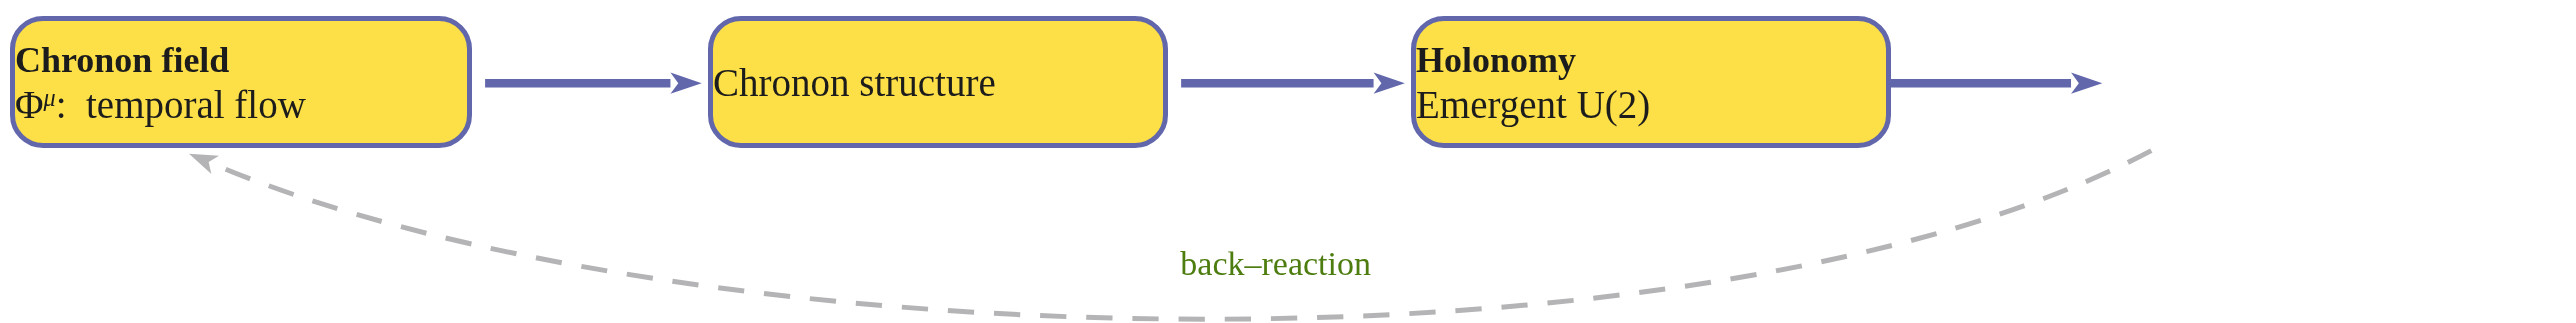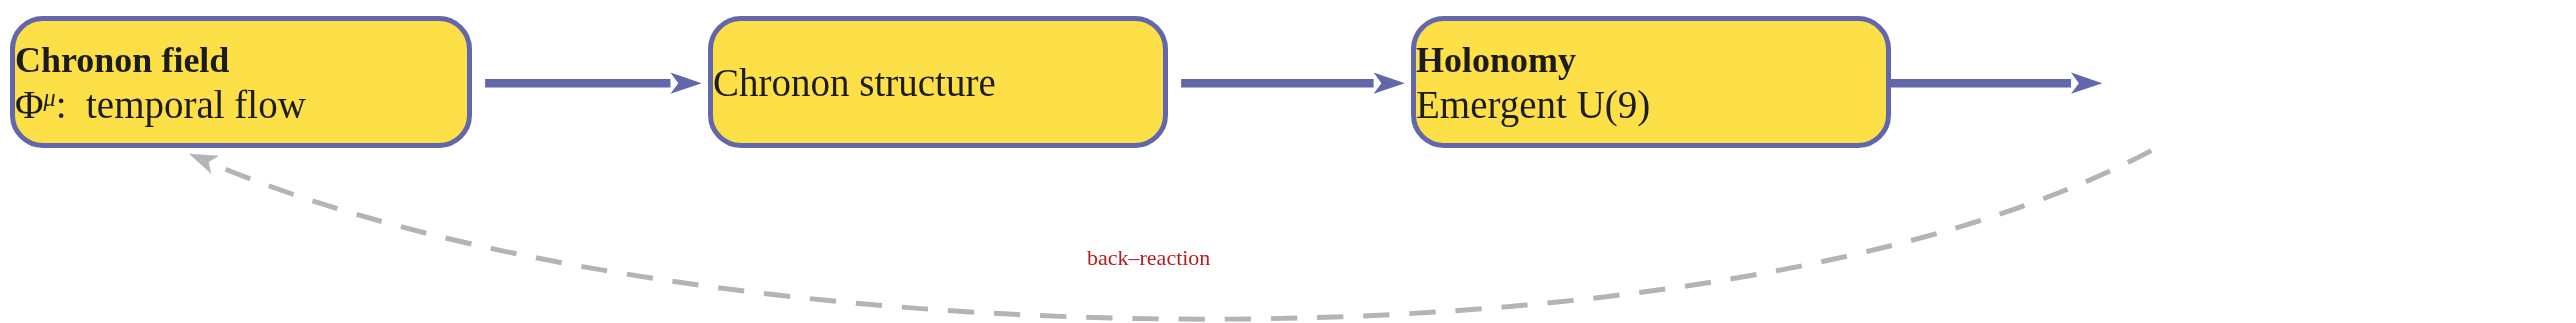--- a/index.html
+++ b/index.html
@@ -22,22 +22,22 @@
     color:#1c1c1c;
     padding-top:2.1px;
   }
   .box-title{font-size:36px;font-weight:bold;line-height:44px;white-space:nowrap;}
   .box-sub{font-size:39px;line-height:45px;white-space:nowrap;}
   .box-sub sup{font-size:0.62em;font-style:italic;vertical-align:0.5em;line-height:0;}
   .box-sub sub{font-size:0.6em;vertical-align:-0.22em;line-height:0;letter-spacing:0.4px;}
   .it{font-style:italic;}
   .back-label{
     position:absolute;left:1087px;top:247px;width:284px;
-    text-align:left;font-size:22px;line-height:1;
-    color:#b91c1c;white-space:nowrap;
+    text-align:right;font-size:34px;line-height:1;
+    color:#4d7c0f;white-space:nowrap;
   }
 </style>
 </head>
 <body>
 
 <div class="canvas">
 
   <svg class="wires" width="2576" height="324" viewBox="0 0 3627 456" xmlns="http://www.w3.org/2000/svg">
     <defs>
       <marker id="ah" markerUnits="userSpaceOnUse" markerWidth="46" markerHeight="32" viewBox="0 0 46 32" refX="1" refY="16" orient="auto">
@@ -57,20 +57,20 @@
     <div class="box-title">Chronon field</div>
     <div class="box-sub"><span>Φ</span><sup>μ</sup><span>: temporal flow</span></div>
   </div>
 
   <div class="box" style="left:708px;width:460px">
     <div class="box-sub"><span>Chronon structure</span></div>
   </div>
 
   <div class="box" style="left:1411px;width:480px">
     <div class="box-title">Holonomy</div>
-    <div class="box-sub"><span>Emergent U(9)</span></div>
+    <div class="box-sub"><span>Emergent U(2)</span></div>
   </div>
 
 
   <div class="back-label">back–reaction</div>
 
 </div>
 
 
 </body></html>

